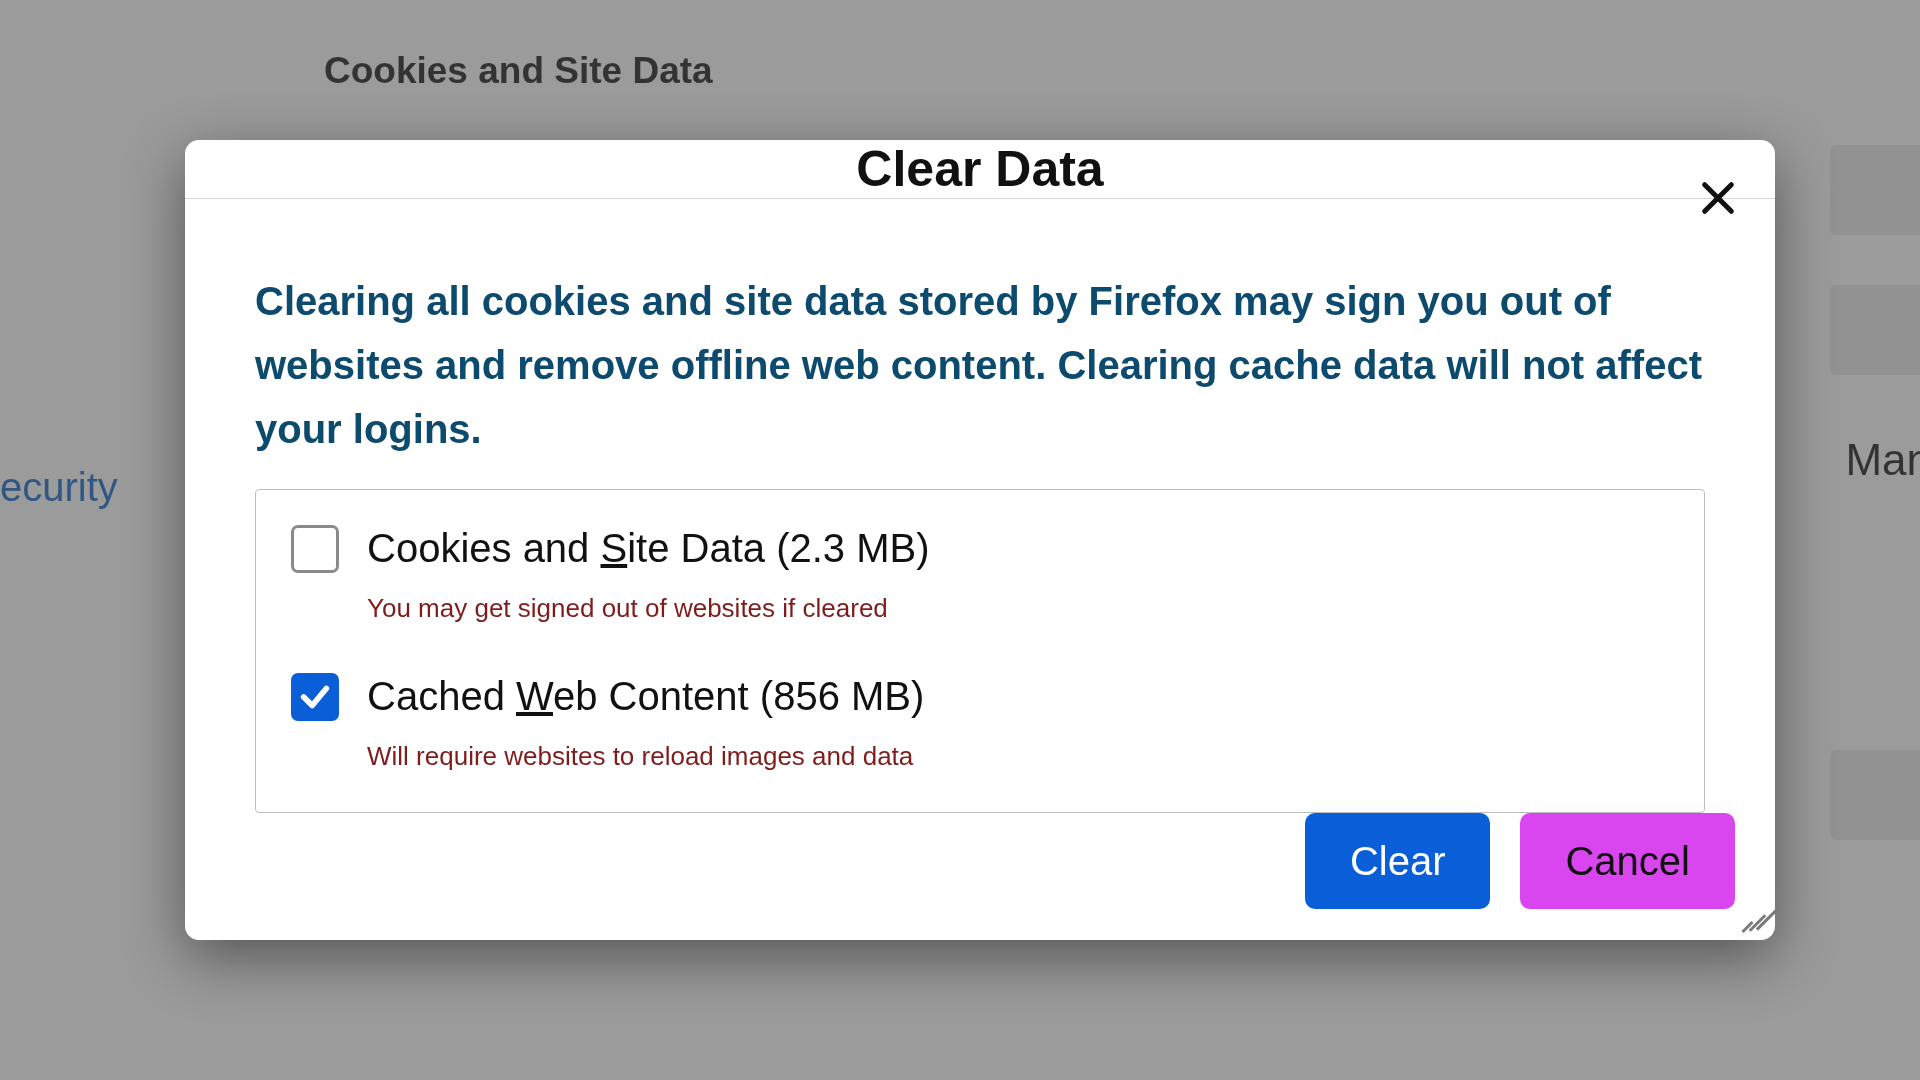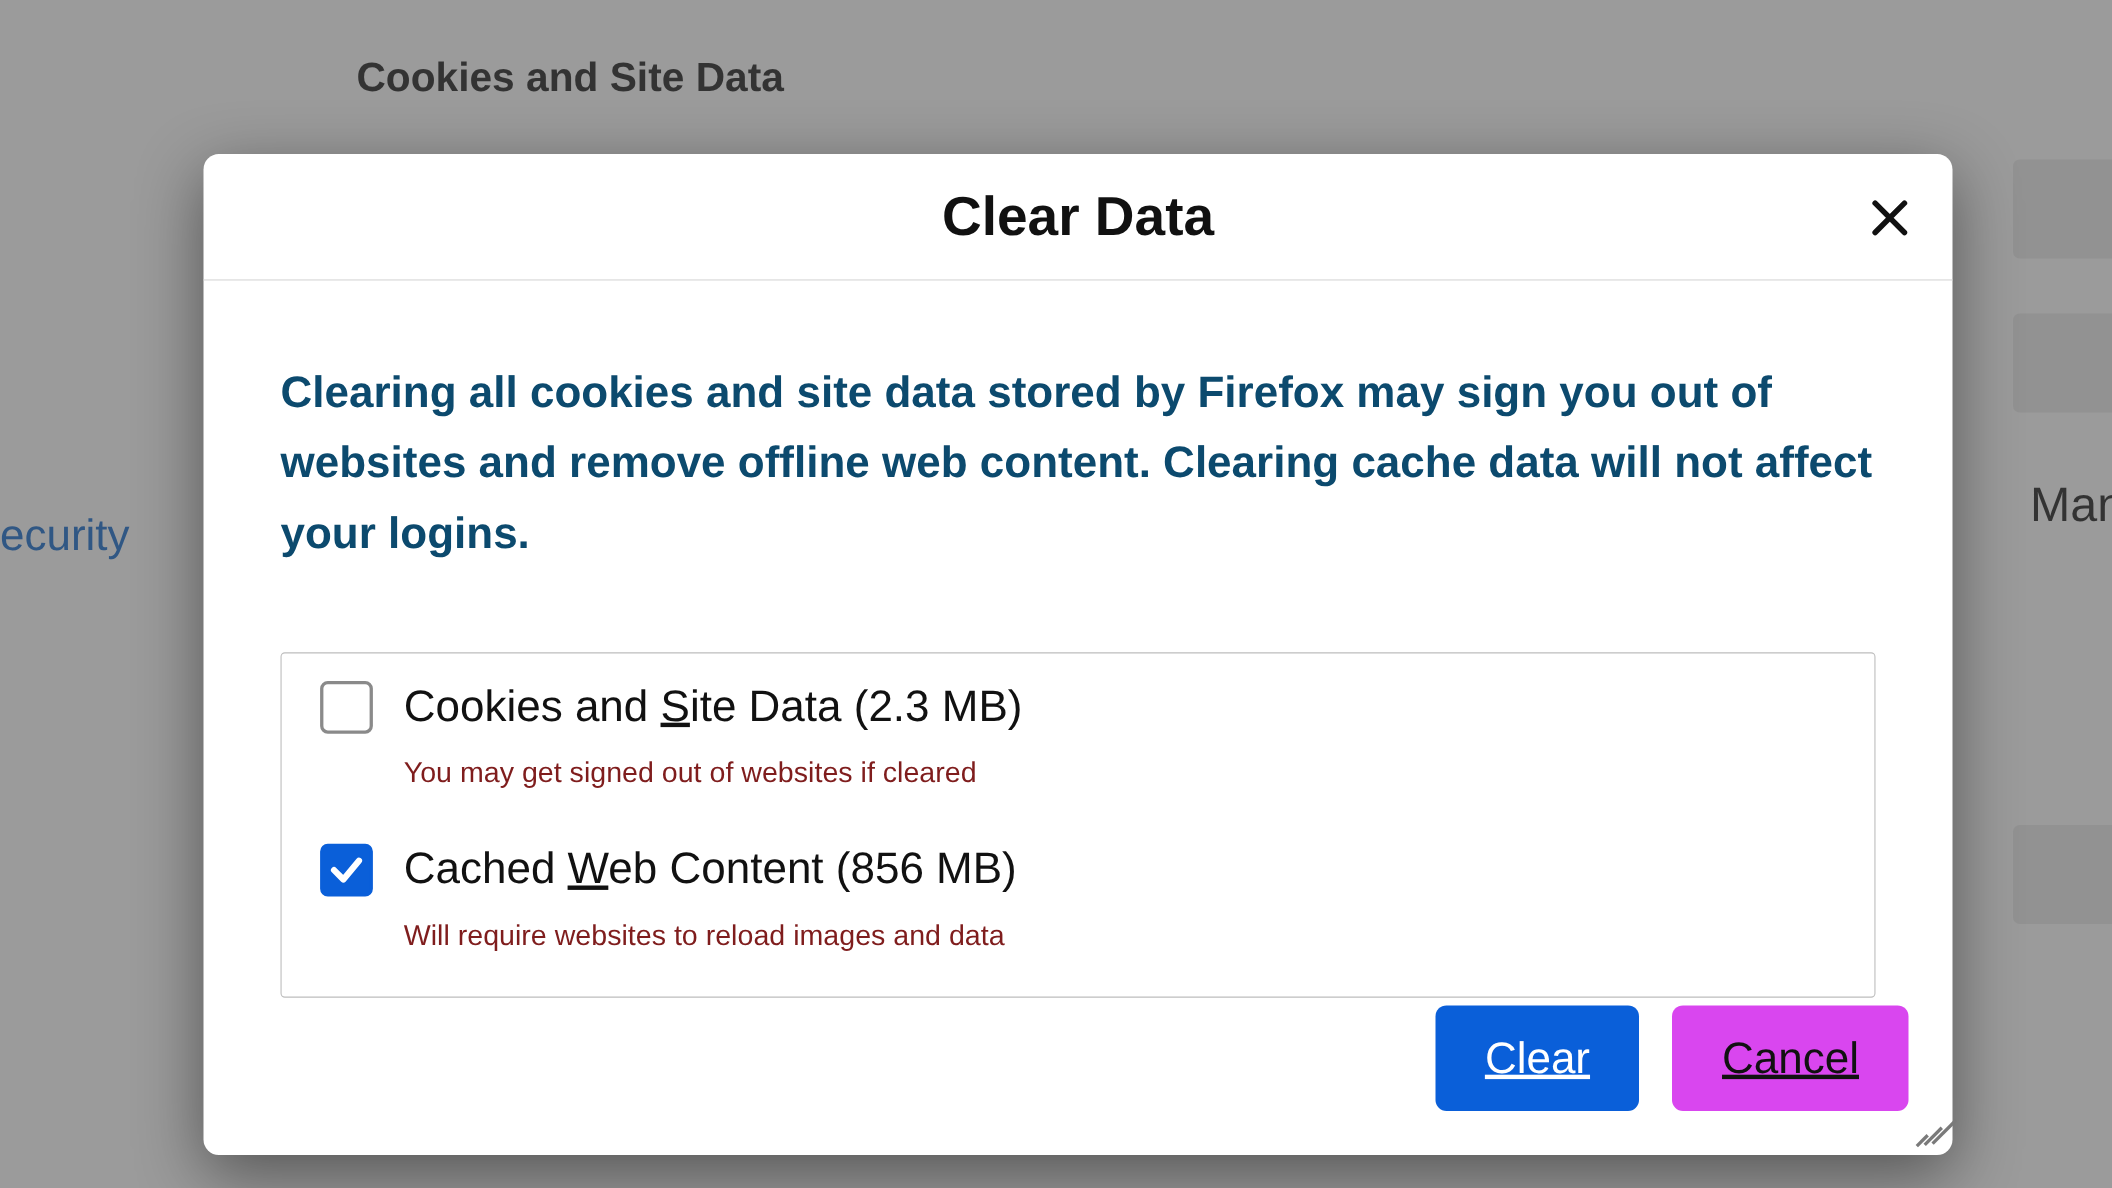--- a/index.html
+++ b/index.html
@@ -35,21 +35,21 @@
   
   .overlay {
     position: absolute; inset: 0;
     background: rgba(80,80,80,0.55);
   }
 
   
   .dialog {
     position: absolute;
     left: 185px; top: 140px;
-    width: 1590px; height: 910px;
+    width: 1590px; height: 800px;
     background: #fff;
     border-radius: 14px;
     box-shadow: 0 18px 60px rgba(0,0,0,0.45);
     display: flex; flex-direction: column;
   }
   .dialog-header {
     position: relative;
     height: 115px;
     border-bottom: 1px solid #d6d6d6;
     display: flex; align-items: center; justify-content: center;
@@ -66,24 +66,24 @@
   .close-btn svg { width: 40px; height: 40px; }
 
   .dialog-body {
     flex: 1;
     padding: 70px 70px 0 70px;
   }
   .desc {
     font-size: 40px; line-height: 1.6; color: #0c4a6e; font-weight: bold;
   }
   .options {
-    margin-top: 76px;
+    margin-top: 28px;
     border: 1px solid #bdbdbd;
     border-radius: 4px;
-    padding: 21px 35px 40px 35px;
+    padding: 31px 35px 40px 35px;
   }
   .opt {
     display: flex; align-items: flex-start; gap: 28px;
     margin-bottom: 45px;
   }
   .opt:last-child { margin-bottom: 0; }
   .check {
     width: 48px; height: 48px; flex: 0 0 48px;
     border: 3px solid #8a8a8a; border-radius: 7px;
     background: #fff; margin-top: 4px;
@@ -105,21 +105,21 @@
   }
 
   .dialog-footer {
     display: flex; justify-content: flex-end; gap: 30px;
     padding: 0 40px 40px 40px;
   }
   .btn {
     height: 96px; padding: 0 45px;
     border-radius: 10px; font-size: 40px;
     display: flex; align-items: center; justify-content: center;
-    cursor: pointer; user-select: none; text-decoration: underline;
+    cursor: pointer; user-select: none;
   }
   .btn-primary {
     background: #0a5fd9; color: #fff; font-weight: 500;
     min-width: 180px;
   }
   .btn-secondary {
     background: #d946ef; color: #111;
     min-width: 200px;
   }
 

